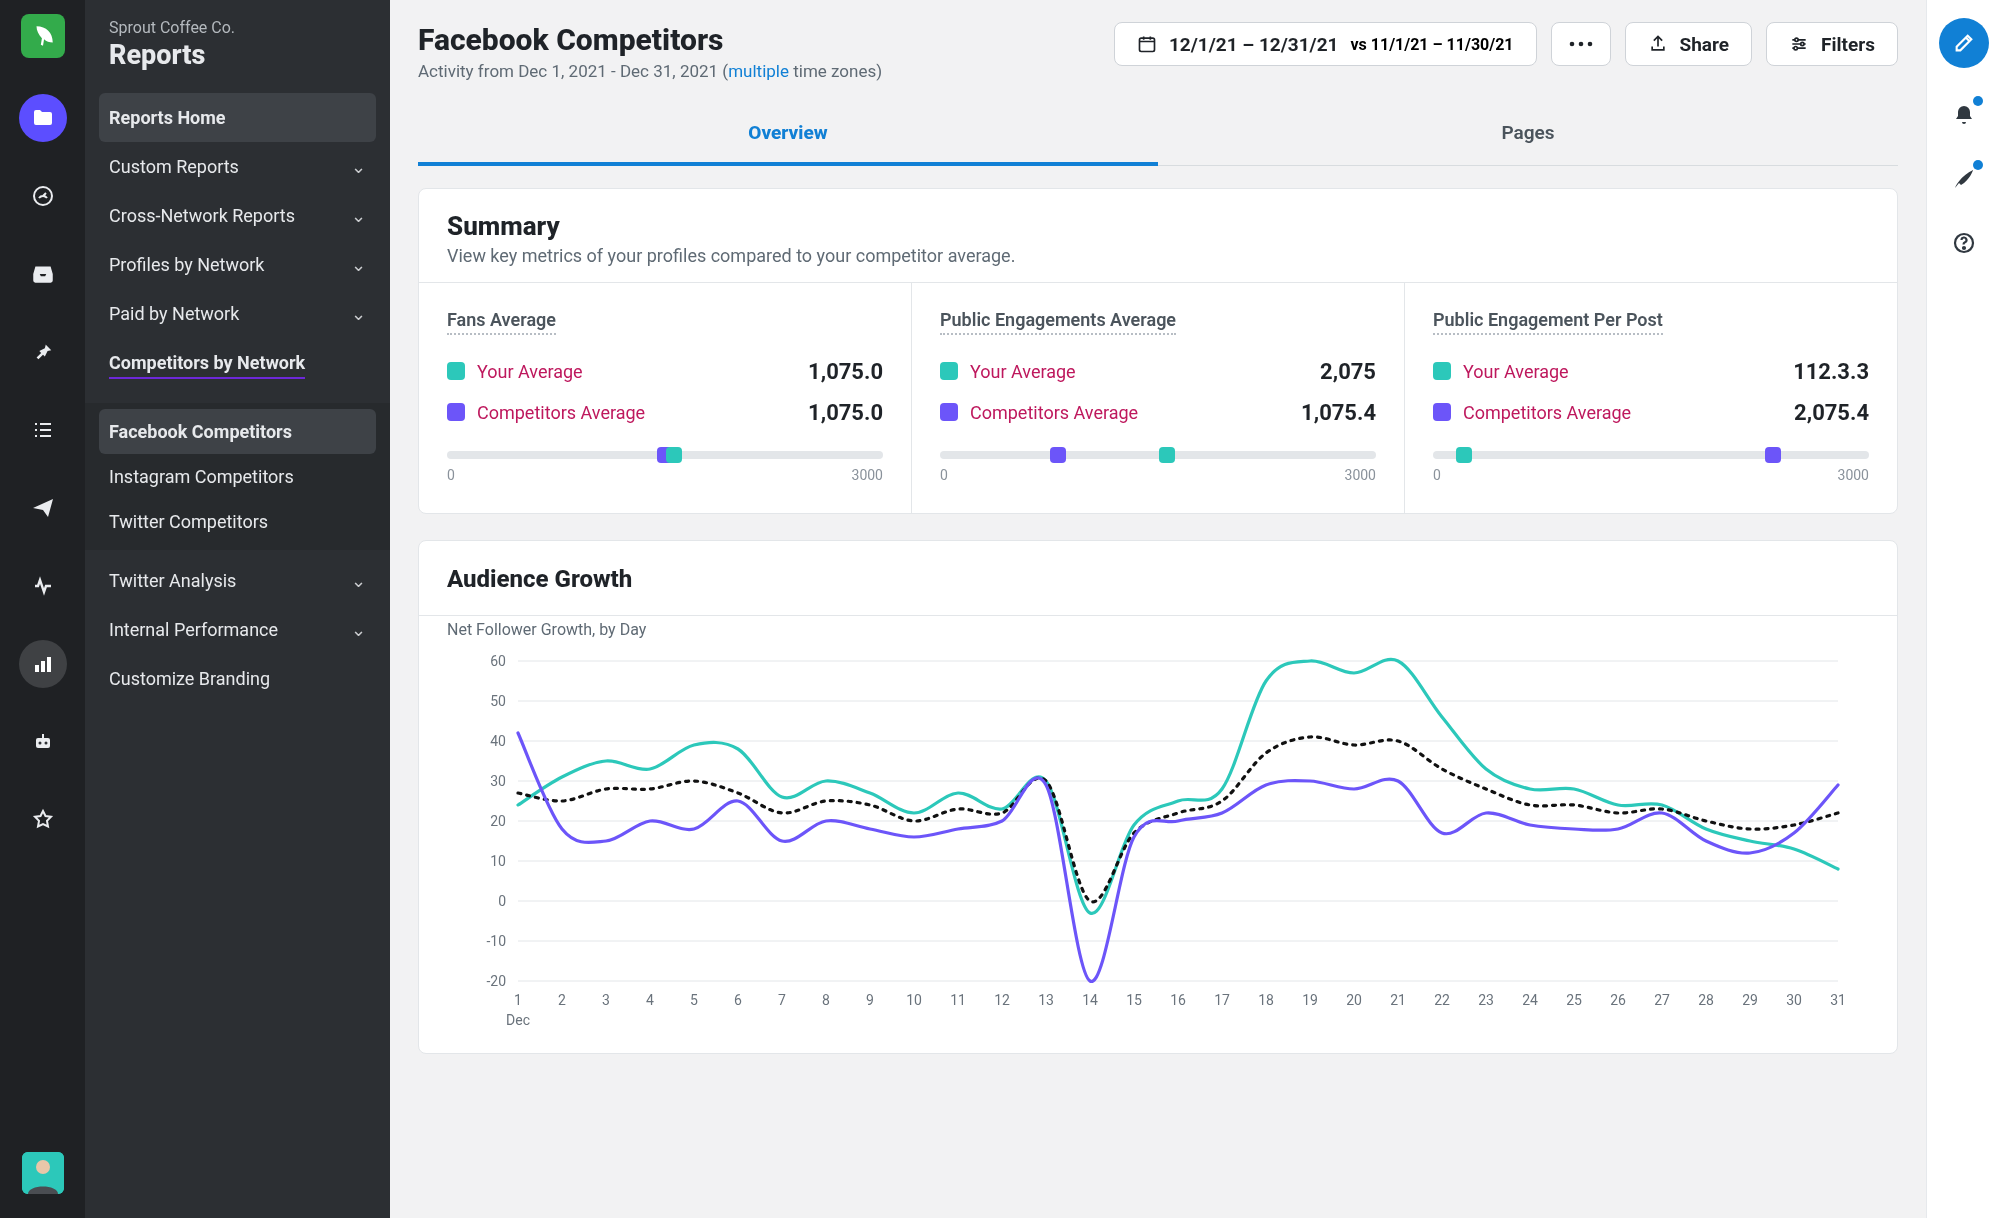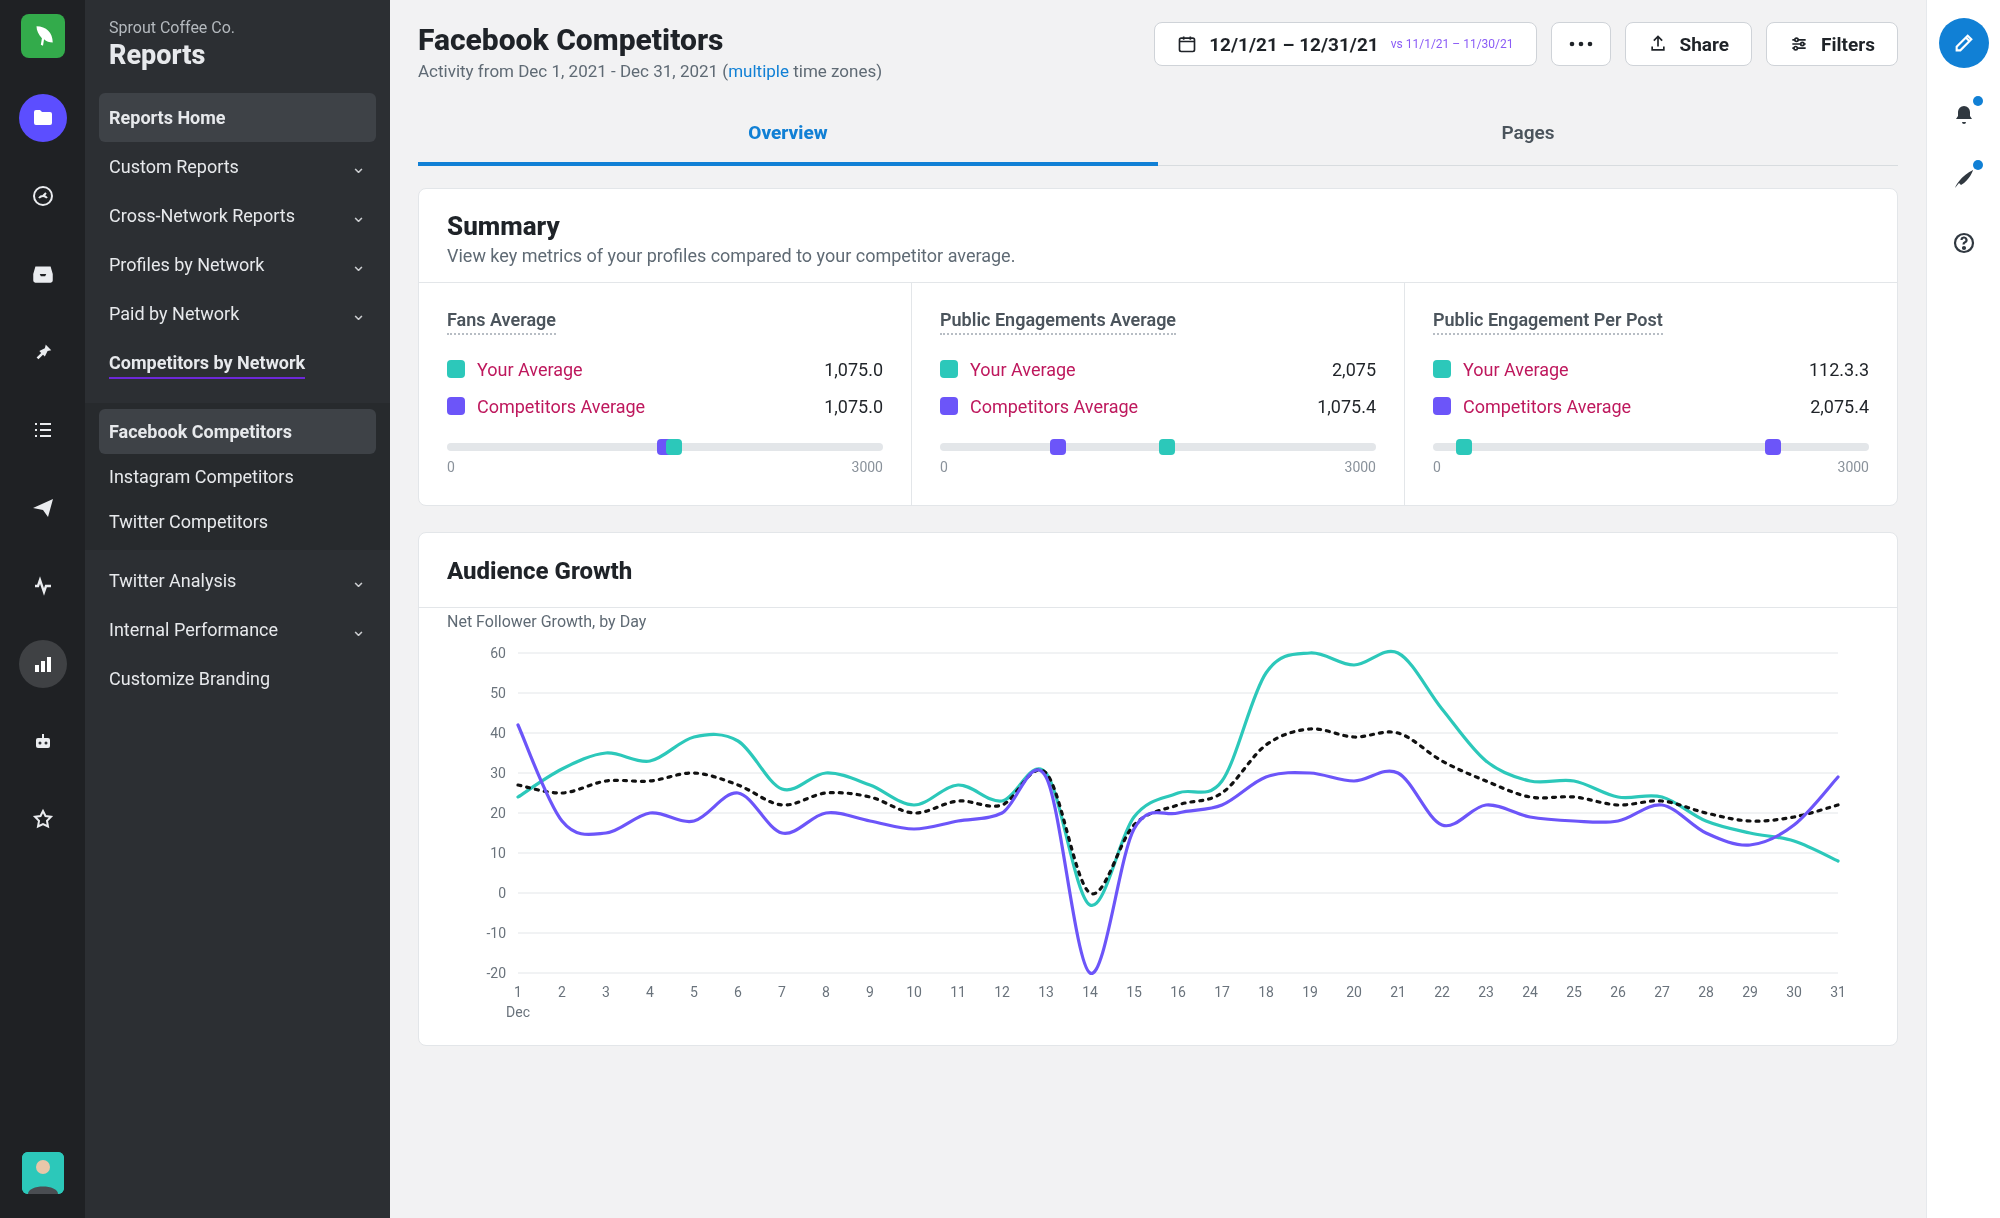--- a/index.html
+++ b/index.html
@@ -33,21 +33,21 @@
 
 
 .main { flex: 1; background: #f2f2f3; display: flex; flex-direction: column; min-width: 0; }
 .topbar { padding: 22px 28px 14px 28px; display: flex; justify-content: space-between; align-items: flex-start; }
 .tb-left .page-title { font-size: 30px; font-weight: 800; color: #1f2328; }
 .tb-left .page-sub { font-size: 17px; color: #5f6a74; margin-top: 4px; }
 .tb-left .page-sub .link { color: #1180d5; cursor: pointer; }
 .tb-right { display: flex; gap: 14px; }
 .btn { height: 44px; border: 1.5px solid #cfd3d8; background: #fff; border-radius: 8px; padding: 0 22px; display: flex; align-items: center; gap: 12px; font-size: 19px; font-weight: 700; color: #1f2328; cursor: pointer; }
 .btn.small { padding: 0 16px; }
-.btn .muted { color: #8b5cf6; font-weight: 400; font-size: 12px; }
+.btn .muted { color: #000000; font-weight: 700; font-size: 16px; }
 
 .tabs { display: flex; border-bottom: 1.5px solid #d8dcdf; margin: 10px 28px 0; }
 .tab { flex: 1; text-align: center; padding: 16px 0 18px; font-size: 19px; color: #4b545c; cursor: pointer; font-weight: 600; }
 .tab.active { color: #1180d5; font-weight: 800; border-bottom: 4px solid #1180d5; margin-bottom: -1.5px; }
 
 .content { padding: 22px 28px; overflow: auto; }
 
 .card { background: #fff; border: 1px solid #e3e6e9; border-radius: 8px; margin-bottom: 26px; }
 .card-head { padding: 22px 28px 16px; }
 .card-head h2 { font-size: 26px; font-weight: 800; color: #1f2328; }
@@ -55,21 +55,21 @@
 .summary-grid { display: flex; border-top: 1px solid #e3e6e9; }
 .metric { flex: 1; padding: 26px 28px 30px; border-right: 1px solid #e3e6e9; }
 .metric:last-child { border-right: none; }
 .metric h3 { font-size: 18px; font-weight: 600; color: #4b545c; display: inline-block; border-bottom: 2px dotted #b7bdc4; padding-bottom: 3px; }
 .metric .rows { margin-top: 24px; display: flex; flex-direction: column; gap: 16px; }
 .metric .row { display: flex; align-items: center; justify-content: space-between; }
 .metric .row .lbl { display: flex; align-items: center; gap: 12px; font-size: 18px; color: #be185d; }
 .swatch { width: 18px; height: 18px; border-radius: 4px; display: inline-block; }
 .sw-teal { background: #2cc8ba; }
 .sw-purple { background: #6c55f9; }
-.metric .row .val { font-size: 18px; font-weight: 400; color: #1f2328; margin-left: 28px; }
+.metric .row .val { font-size: 22px; font-weight: 700; color: #1f2328; margin-left: 28px; }
 .range { margin-top: 26px; }
 .range .track { height: 8px; background: #e3e6e9; border-radius: 5px; position: relative; }
 .range .thumb { position: absolute; top: 50%; transform: translate(-50%,-50%); width: 16px; height: 16px; border-radius: 4px; }
 .range .labels { display: flex; justify-content: space-between; font-size: 14px; color: #8a929b; margin-top: 8px; }
 
 .chart-card .svg-wrap { padding: 0 26px 22px; }
 .chart-sub { font-size: 16px; color: #5f6a74; padding: 4px 28px 12px; }
 .chart-title { font-size: 24px; font-weight: 800; color: #1f2328; padding: 24px 28px 2px; }
 
 

